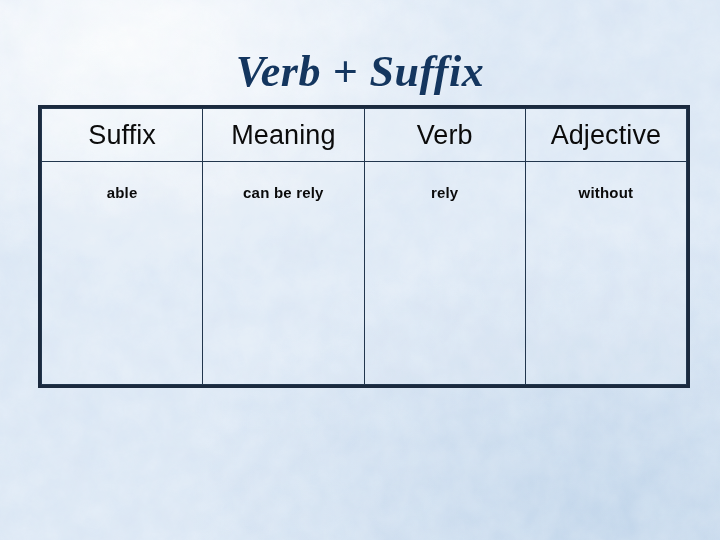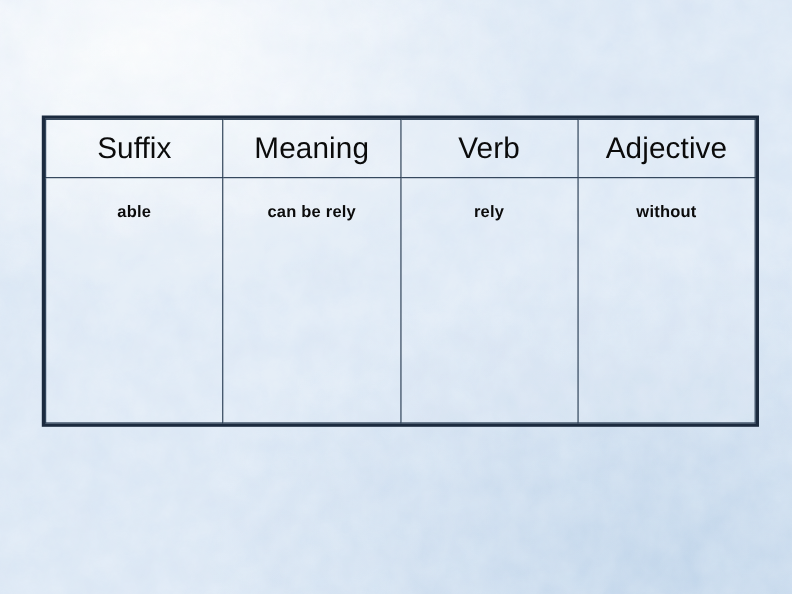--- a/index.html
+++ b/index.html
@@ -139,20 +139,21 @@
         <feTurbulence type="fractalNoise" baseFrequency="0.05 0.04" numOctaves="3" seed="19" result="m"></feTurbulence>
         <feColorMatrix in="m" type="matrix" values="0 0 0 0 1
                   0 0 0 0 1
                   0 0 0 0 1
                   0 0 0 0.45 0"></feColorMatrix>
       </filter>
     </defs>
     <rect width="720" height="540" filter="url(#crinkleB)"></rect>
   </svg>
 
+  <div id="title">Verb + Suffix</div>
 
   <div id="table-wrap">
     <table class="grid">
       <thead>
         <tr class="header-row">
           <th class="col-suffix">Suffix</th>
           <th class="col-meaning">Meaning</th>
           <th class="col-verb">Verb</th>
           <th class="col-adjective">Adjective</th>
         </tr>

